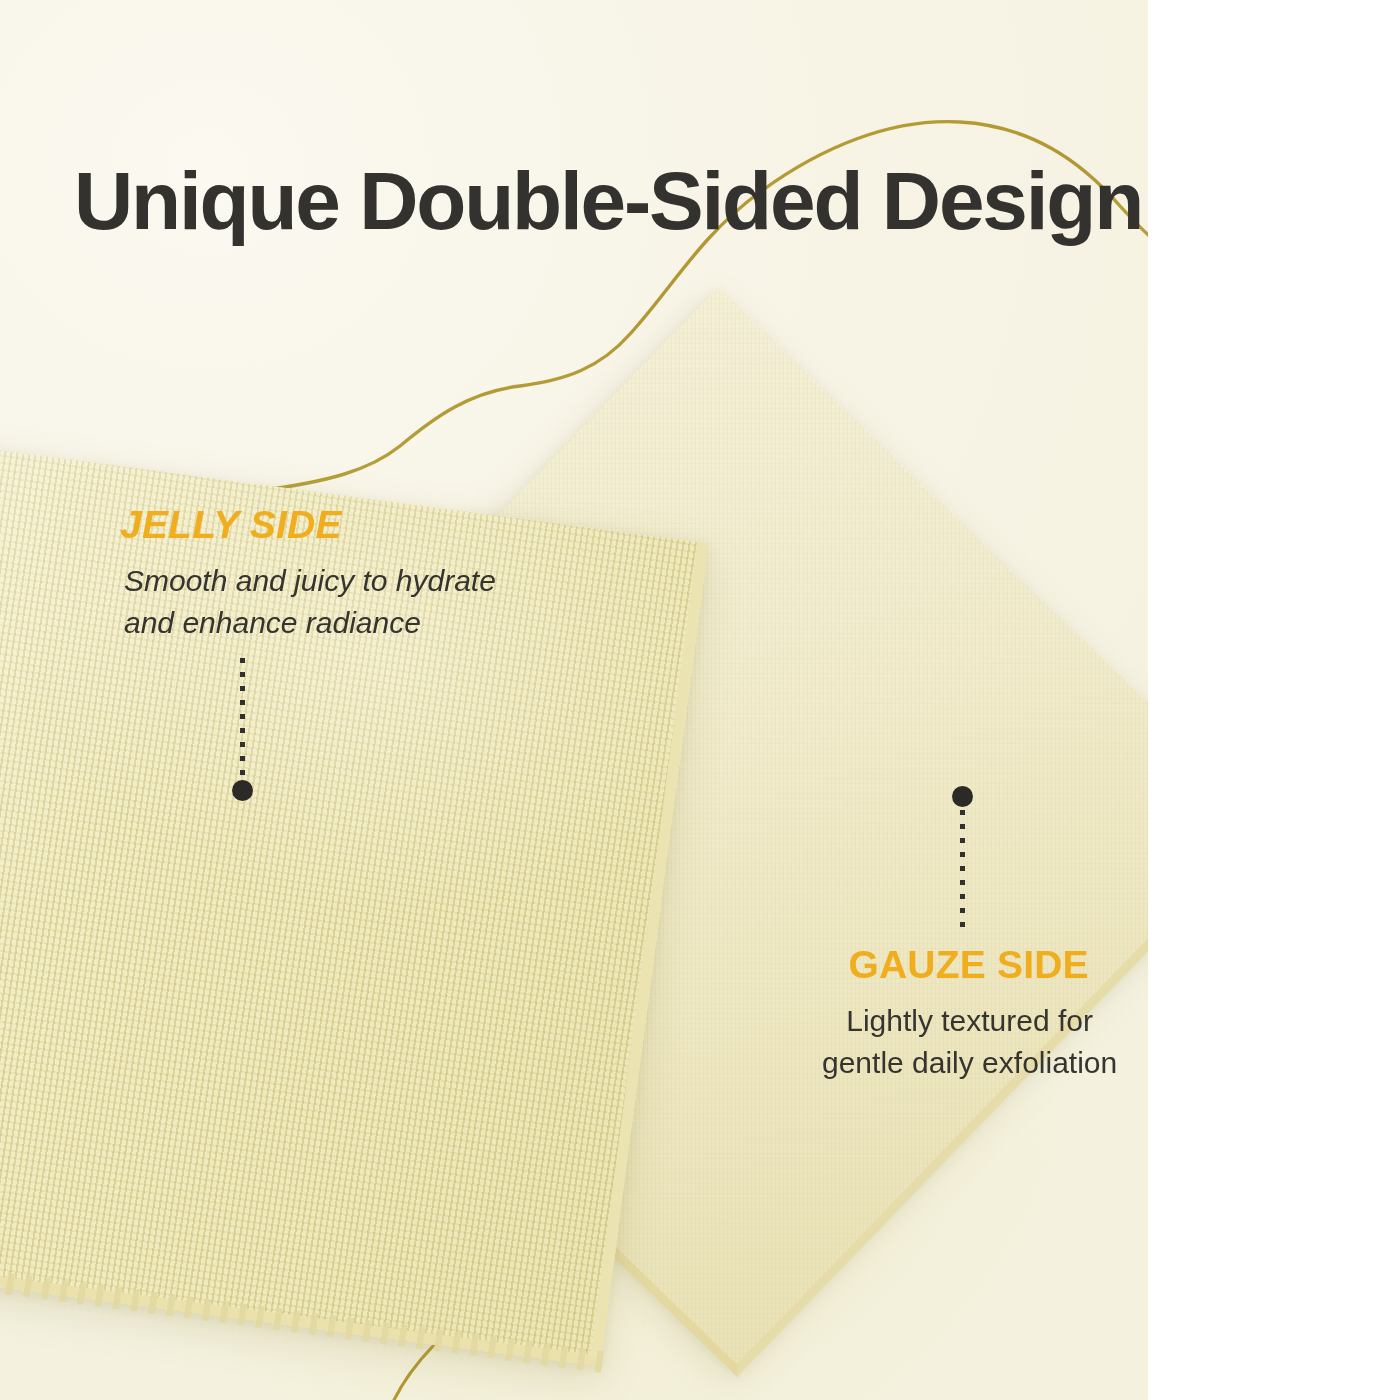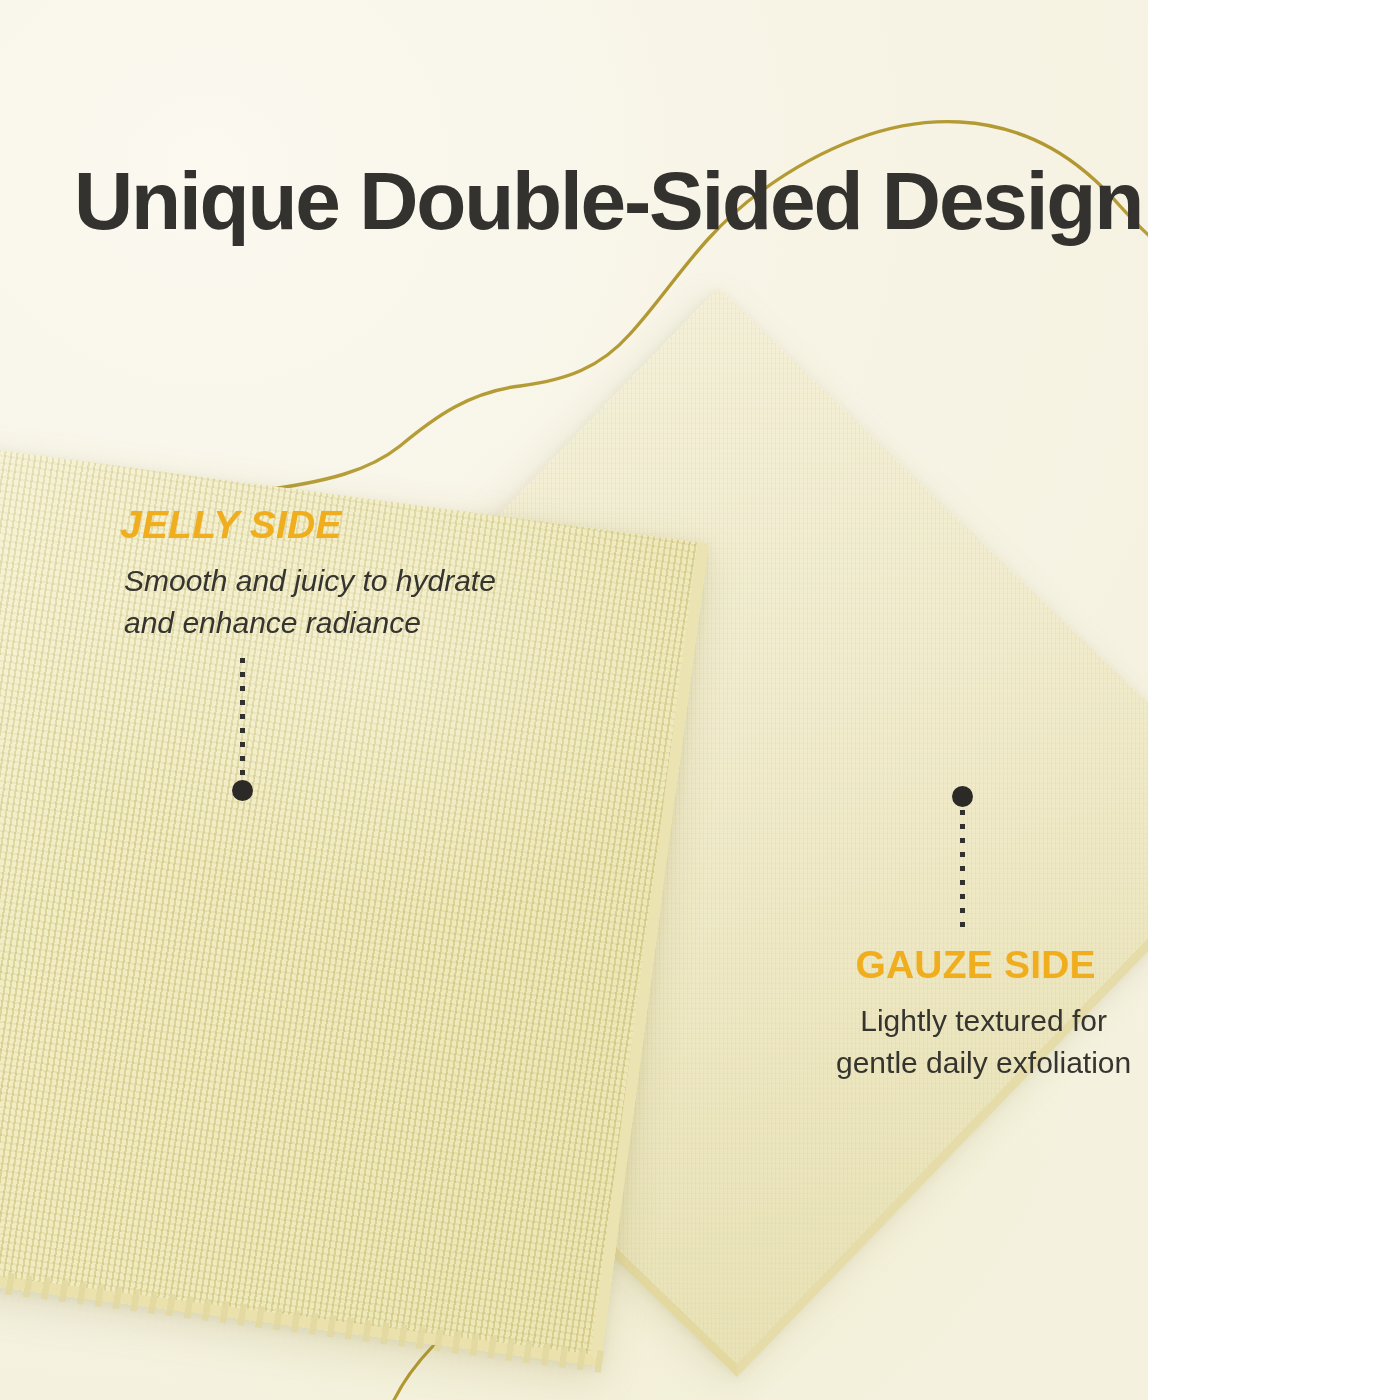--- a/index.html
+++ b/index.html
@@ -183,21 +183,21 @@
     font-weight: normal;
     color: #35342f;
     line-height: 1.40;
     white-space: pre-line;
   }
 
   #callout-jelly { left: 120px; top: 505px; font-style: italic; }
   #callout-jelly .callout-desc { margin-left: 4px; }
 
   #callout-gauze { left: 820px; top: 945px; text-align: center; }
-  #callout-gauze .callout-desc { margin-left: 16px; }
+  #callout-gauze .callout-desc { margin-left: 2px; }
 
   
   .leader {
     position: absolute;
     width: 5px;
   }
   .leader .dots {
     position: absolute;
     left: 0;
     width: 5px;

